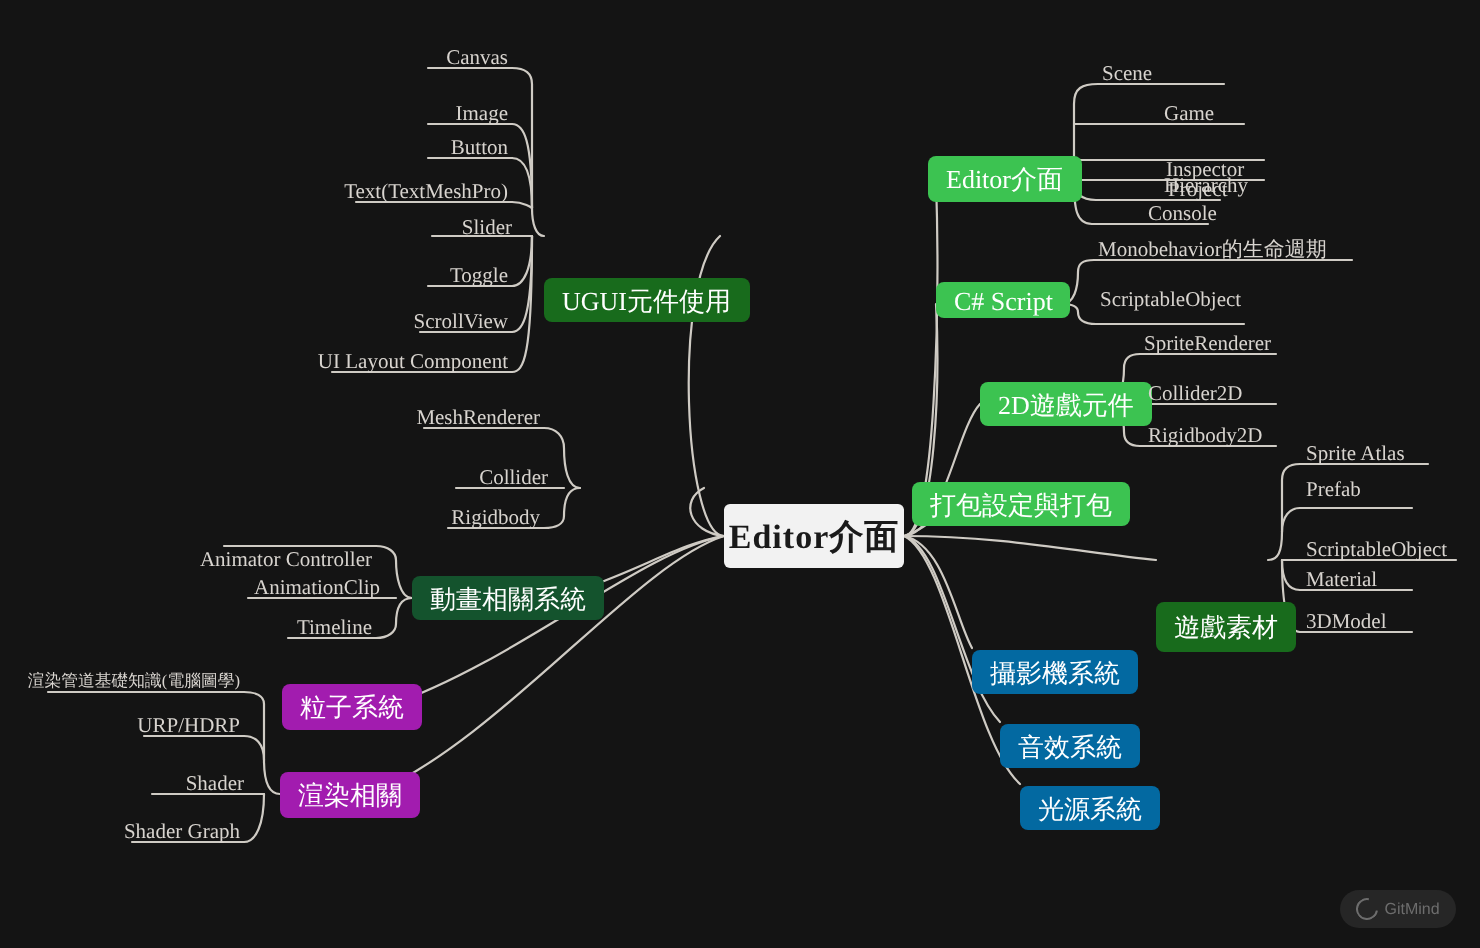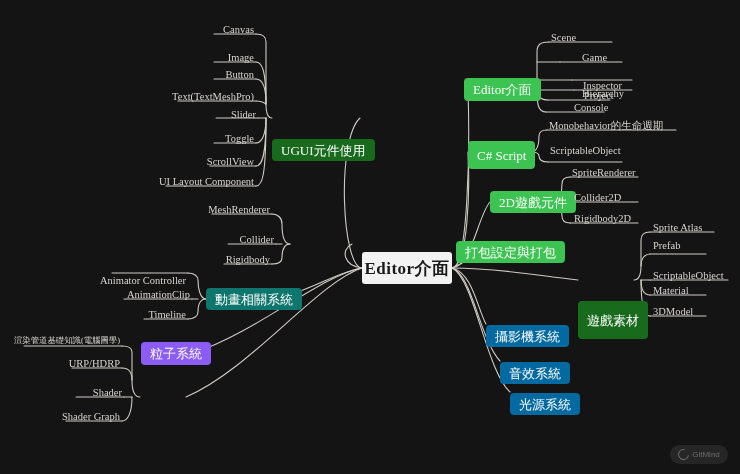--- a/index.html
+++ b/index.html
@@ -29,22 +29,22 @@
   }
   
   .br{
     color:#ffffff;border-radius:4px;font-size:13px;
     font-family:"Liberation Serif", serif;
     padding:0 9px;
   }
   .br.green-bright{background:#3cc351;}
   .br.green-dark{background:#186b1c;margin-top:32px;}
   .br.blue{background:#0369a1;margin-top:12px;}
-  .br.orange{background:#0f766e;}
-  .br.red{background:#8b5cf6;}
+  .br.orange{background:#14532d;}
+  .br.red{background:#a21caf;}
   
   .leaf{
     color:#d8d4cf;font-size:10.5px;
     font-family:"Liberation Serif", serif;
     background:transparent;
     padding:0 2px 1px 2px;
     justify-content:flex-start;
   }
   .leaf.right{justify-content:flex-start;}
   .leaf.left{justify-content:flex-end;}
@@ -166,50 +166,53 @@
     </g>
   </svg>
 
   <div class="node root" style="left:362px;top:252px;width:90px;height:32px;">
     <span>Editor介面</span>
   </div>
 
   <div class="node br green-bright" style="left:464px;top:78px;height:23px;">
     <span>Editor介面</span>
   </div>
-  <div class="node br green-bright" style="left:468px;top:141px;height:28px;">
+  <div class="node br green-bright" style="left:468px;top:141px;height:18px;">
     <span>C# Script</span>
   </div>
   <div class="node br green-bright" style="left:490px;top:191px;height:22px;">
     <span>2D遊戲元件</span>
   </div>
   <div class="node br green-bright" style="left:456px;top:241px;height:22px;">
     <span>打包設定與打包</span>
   </div>
-  <div class="node br green-dark" style="left:578px;top:269px;height:38px;">
+  <div class="node br green-dark" style="left:578px;top:269px;height:25px;">
     <span>遊戲素材</span>
   </div>
   <div class="node br blue" style="left:486px;top:313px;height:22px;">
     <span>攝影機系統</span>
   </div>
   <div class="node br blue" style="left:500px;top:350px;height:22px;">
     <span>音效系統</span>
   </div>
   <div class="node br blue" style="left:510px;top:381px;height:22px;">
     <span>光源系統</span>
   </div>
 
   <div class="node br green-dark" style="left:272px;top:107px;height:22px;">
     <span>UGUI元件使用</span>
   </div>
   <div class="node br orange" style="left:206px;top:288px;height:22px;">
     <span>動畫相關系統</span>
   </div>
   <div class="node br red" style="left:141px;top:342px;height:23px;">
     <span>粒子系統</span>
+  </div>
+  <div class="node br red" style="left:140px;top:386px;height:23px;">
+    <span>渲染相關</span>
   </div>
 
   <div class="node leaf right" style="left:549px;top:33px;">
     <span class="txt">Scene</span>
     </div>
   <div class="node leaf right" style="left:580px;top:53px;">
     <span class="txt">Game</span>
     </div>
   <div class="node leaf right" style="left:580px;top:89px;">
     <span class="txt">Hierarchy</span>

